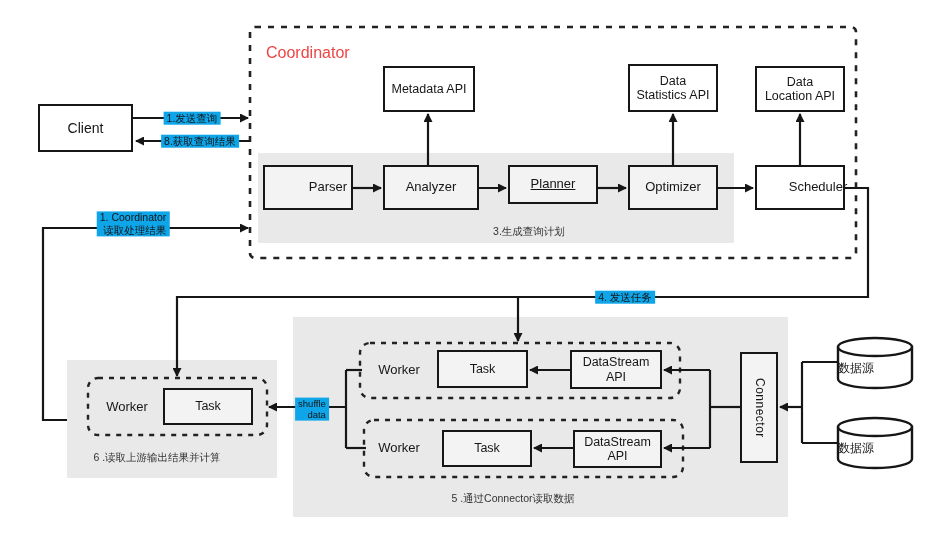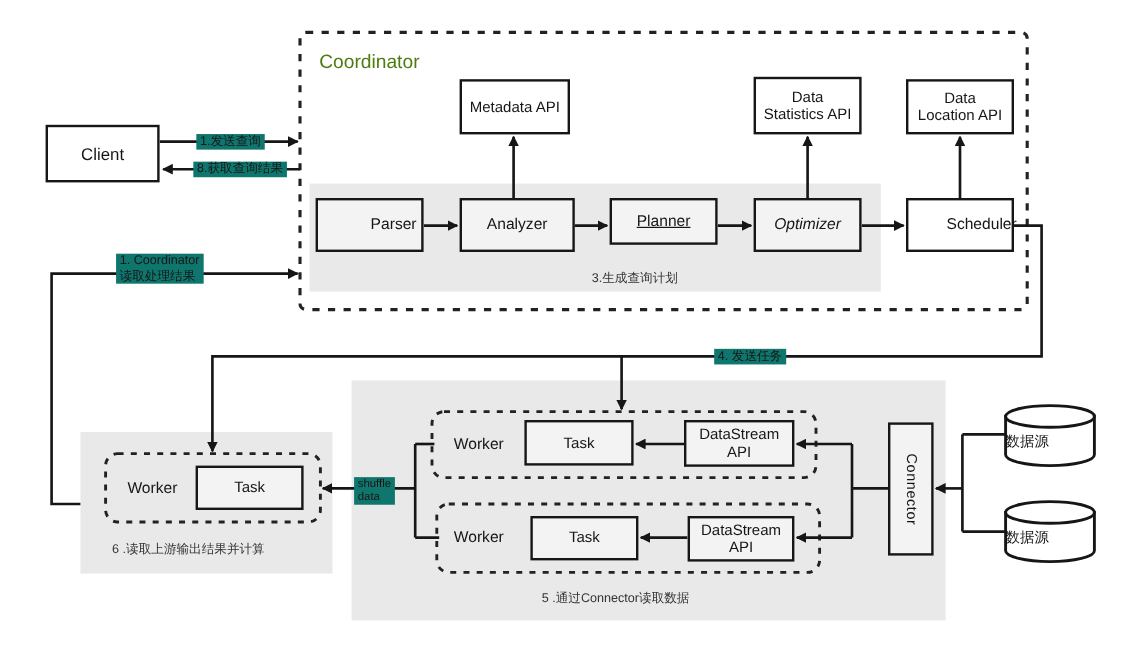--- a/index.html
+++ b/index.html
@@ -11,22 +11,22 @@
   .panel{position:absolute;background:#e9e9e9;}
   svg.wires{position:absolute;left:0;top:0;width:939px;height:546px;}
   .box{
     position:absolute;border:2.5px solid #161616;display:flex;
     align-items:center;justify-content:center;text-align:center;
     font-size:13px;line-height:1.15;box-sizing:border-box;
   }
   .white{background:#ffffff;}
   .gray{background:#f3f3f3;}
   .lbl{position:absolute;font-size:10.5px;line-height:1.2;white-space:nowrap;}
-  .onwire{background:#0f766e;padding:0 3px;transform:translate(-50%,-50%);text-align:left;}
-  .title{position:absolute;font-size:16px;color:#4d7c0f;}
+  .onwire{background:#0ea5e9;padding:0 3px;transform:translate(-50%,-50%);text-align:right;}
+  .title{position:absolute;font-size:16px;color:#ef4444;}
   .note{position:absolute;font-size:10.5px;text-align:center;color:#333;}
   .workerlbl{position:absolute;font-size:13px;text-align:center;}
   .stack span{display:block;}
   .vtext{writing-mode:vertical-rl;font-size:12px;letter-spacing:0.5px;}
   .cyl-lbl{position:absolute;font-size:12px;text-align:left;}
 </style>
 </head>
 <body>
 
 <div class="canvas">
@@ -107,21 +107,21 @@
 
   <div class="box gray" style="left:263px;top:165px;width:90px;height:45px;padding-left:40px;">
     <span>Parser</span>
   </div>
   <div class="box gray" style="left:383px;top:165px;width:96px;height:45px;">
     <span>Analyzer</span>
   </div>
   <div class="box gray" style="left:508px;top:165px;width:90px;height:39px;text-decoration:underline;">
     <span>Planner</span>
   </div>
-  <div class="box gray" style="left:628px;top:165px;width:90px;height:45px;font-style:italic;">
+  <div class="box gray" style="left:628px;top:165px;width:90px;height:45px;">
     <span>Optimizer</span>
   </div>
   <div class="box white" style="left:755px;top:165px;width:90px;height:45px;padding-left:36px;">
     <span>Scheduler</span>
   </div>
 
   <div class="note" style="left:258px;top:225px;width:542px;">3.生成查询计划</div>
   <div class="note" style="left:293px;top:492px;width:440px;">5 .通过Connector读取数据</div>
   <div class="note" style="left:67px;top:451px;width:180px;">6 .读取上游输出结果并计算</div>
 

